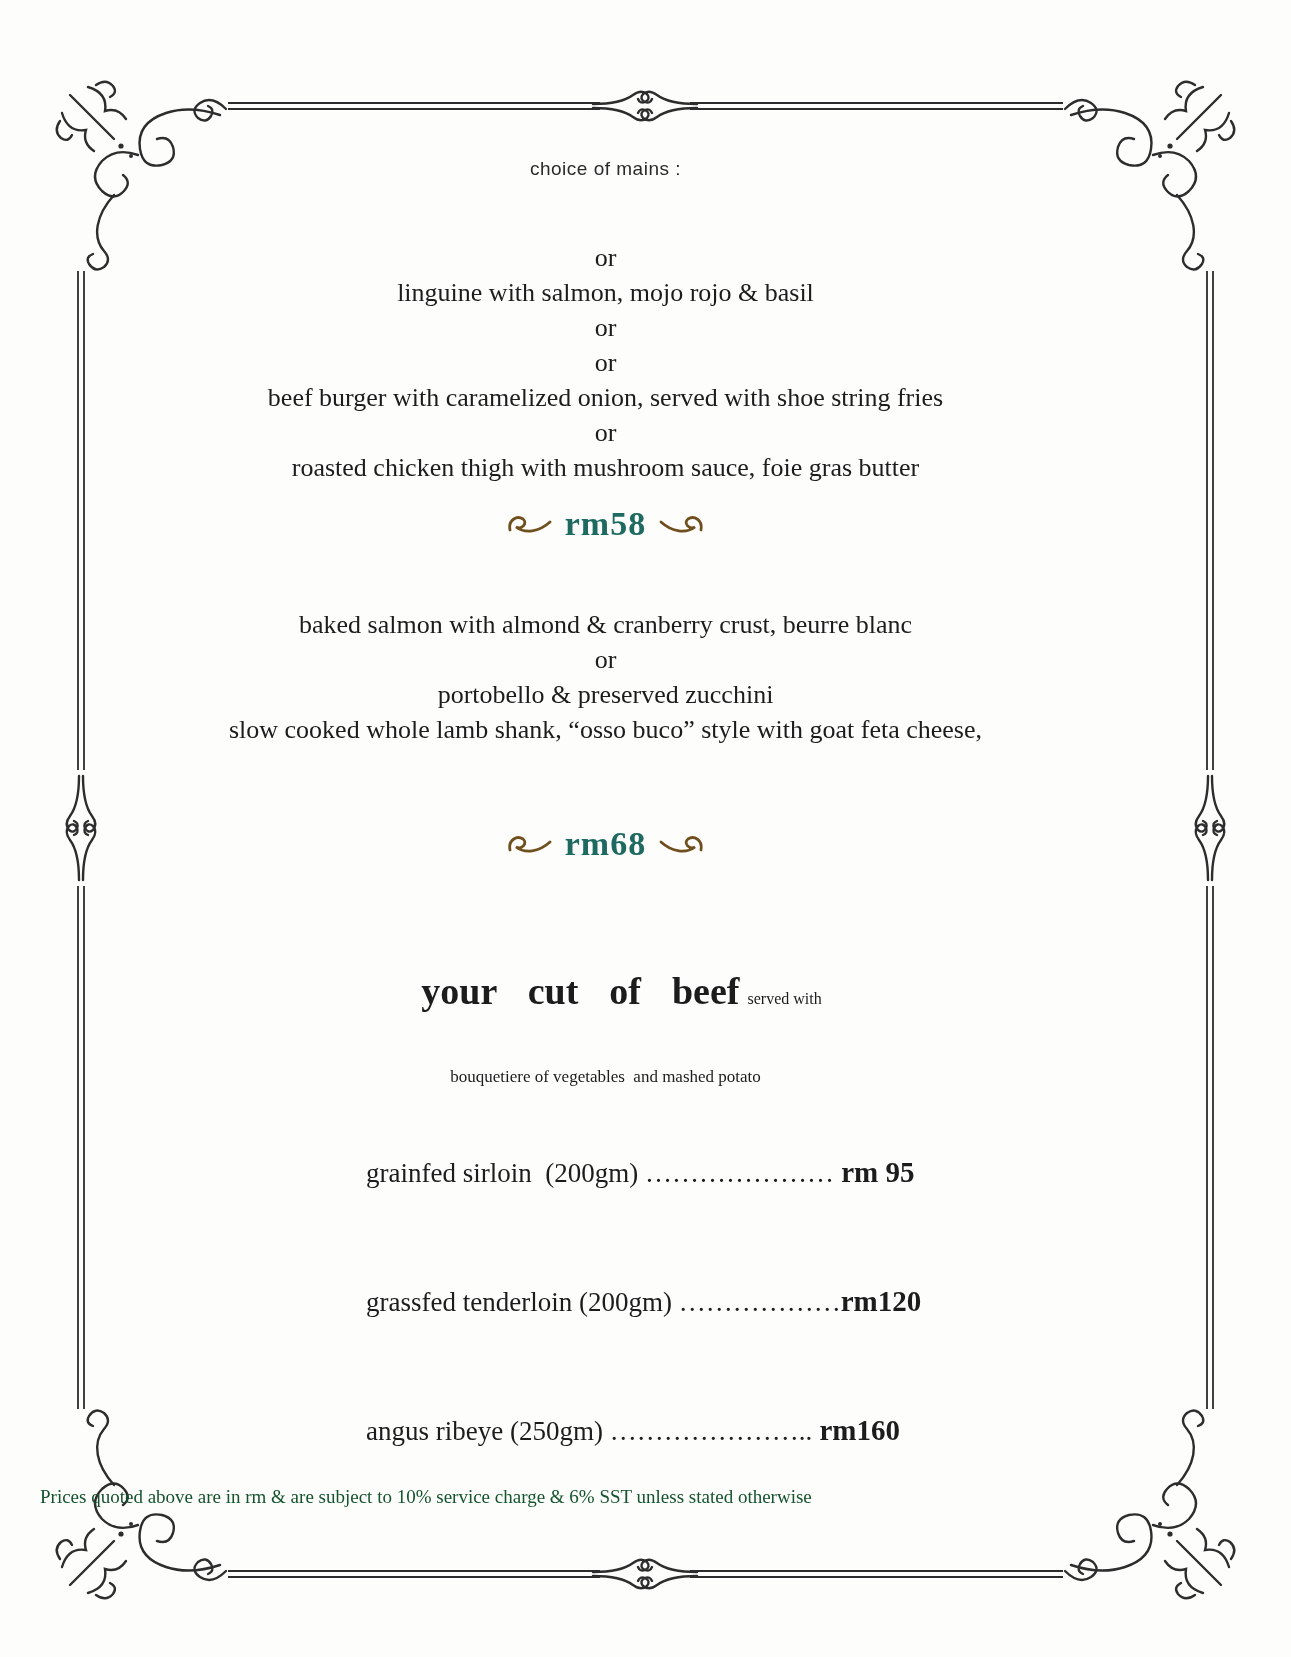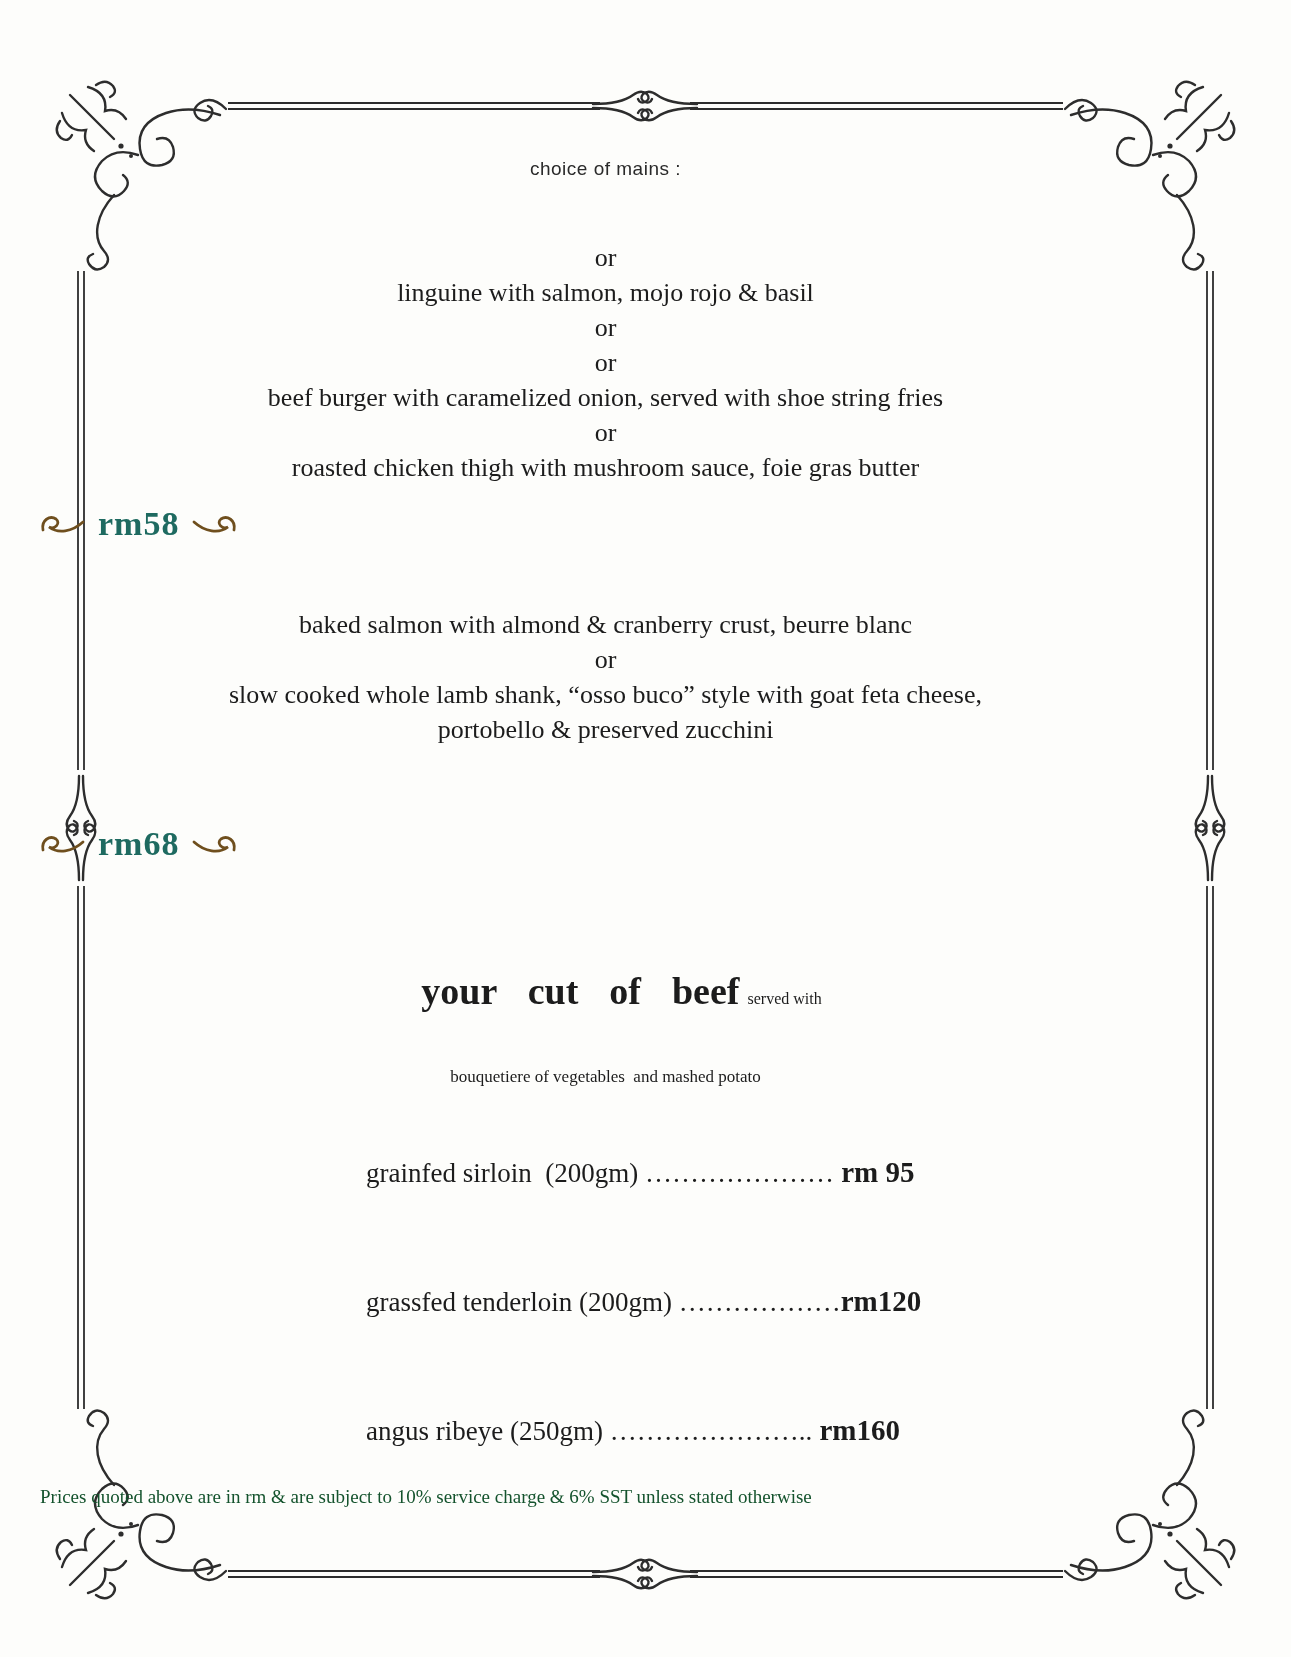--- a/index.html
+++ b/index.html
@@ -21,21 +21,21 @@
   .content p, .content span{white-space:pre-wrap;}
   .heading{
     margin-top:158px;
     font-family:"Liberation Sans", sans-serif;
     font-size:19px;color:#2a2a2a;letter-spacing:.5px;
   }
   .group1{margin-top:60px;}
   .group2{margin-top:60px;}
   .mi,.or{margin:0;line-height:35px;font-size:26px;}
   .price-row{
-    display:flex;align-items:center;gap:12px;
+    display:flex;align-items:center;justify-content:center;gap:12px;
     line-height:46px;
   }
   .price-row.p1{margin-top:16px;}
   .price-row.p2{margin-top:74px;}
   .price{
     font-size:34px;font-weight:bold;color:#1e6a60;letter-spacing:1px;
   }
   .fl{display:block;}
   .beef-head{margin-top:64px;}
   .beef-title{margin:0;line-height:40px;}
@@ -128,22 +128,22 @@
       </svg>
       <span class="price">rm58</span>
       <svg class="fl" width="46" height="26" viewBox="0 0 46 26" aria-hidden="true">
         <path d="M3,19 C1,9 10,4 16,8 C21,12 15,19 9,16 C18,23 32,21 43,11" fill="none" stroke="#6f4f1e" stroke-width="2.8" stroke-linecap="round" transform="translate(46,0) scale(-1,1)"></path>
       </svg>
     </div>
 
     <div class="group2">
       <p class="mi">baked salmon with almond &amp; cranberry crust, beurre blanc</p>
       <p class="or">or</p>
+      <p class="mi">portobello &amp; preserved zucchini</p>
       <p class="mi">slow cooked whole lamb shank, “osso buco” style with goat feta cheese,</p>
-      <p class="mi">portobello &amp; preserved zucchini</p>
     </div>
 
     <div class="price-row p2">
       <svg class="fl" width="46" height="26" viewBox="0 0 46 26" aria-hidden="true">
         <path d="M3,19 C1,9 10,4 16,8 C21,12 15,19 9,16 C18,23 32,21 43,11" fill="none" stroke="#6f4f1e" stroke-width="2.8" stroke-linecap="round"></path>
       </svg>
       <span class="price">rm68</span>
       <svg class="fl" width="46" height="26" viewBox="0 0 46 26" aria-hidden="true">
         <path d="M3,19 C1,9 10,4 16,8 C21,12 15,19 9,16 C18,23 32,21 43,11" fill="none" stroke="#6f4f1e" stroke-width="2.8" stroke-linecap="round" transform="translate(46,0) scale(-1,1)"></path>
       </svg>

